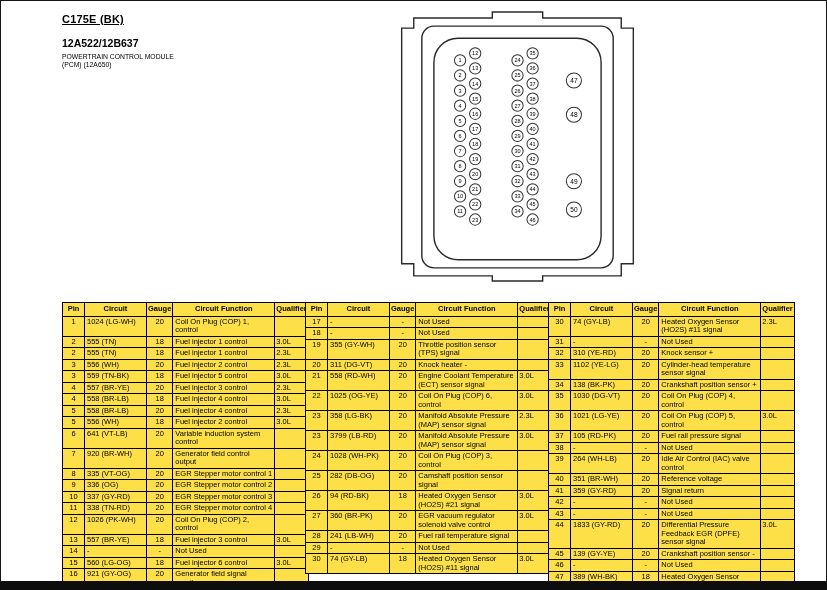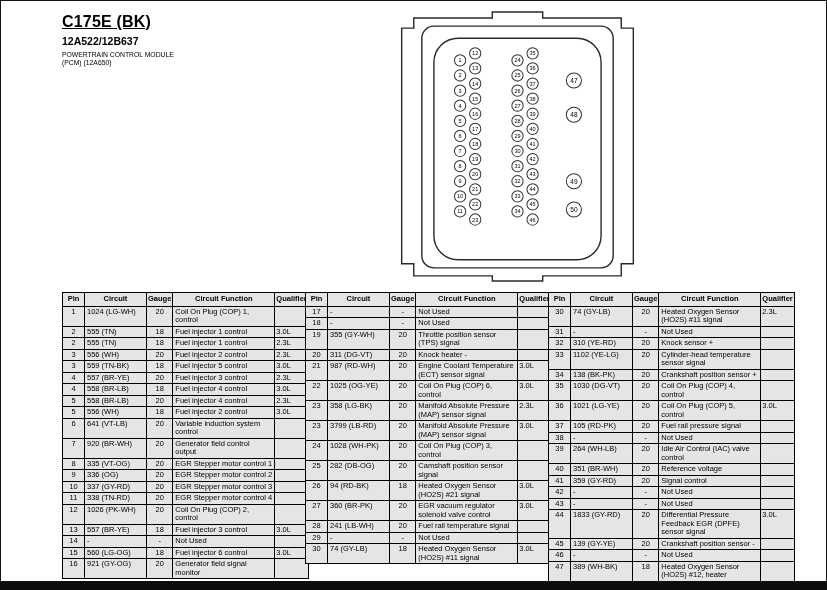--- a/index.html
+++ b/index.html
@@ -4,32 +4,32 @@
 <style>
   html,body{margin:0;padding:0;}
   body{
     width:827px;height:590px;position:relative;background:#fff;color:#000;
     font-family:"Liberation Sans","DejaVu Sans",sans-serif;overflow:hidden;
   }
   .page-border{position:absolute;left:0;top:0;right:0;bottom:0;border:1px solid #141414;pointer-events:none;}
   .bottom-bar{position:absolute;left:0;right:0;bottom:0;height:9px;background:#0d0d0d;}
 
   .header{position:absolute;left:62px;top:13px;}
-  .header .cid{font-size:16px;font-weight:bold;text-decoration:underline;letter-spacing:.2px;}
-  .header .pn{font-size:10.5px;font-weight:bold;margin-top:4px;}
+  .header .cid{font-size:11px;font-weight:bold;text-decoration:underline;letter-spacing:.2px;}
+  .header .pn{font-size:10.5px;font-weight:bold;margin-top:12px;}
   .header .mod{font-size:6.8px;margin-top:4px;}
   .header .ref{font-size:6.8px;margin-top:1px;}
 
   .connector{position:absolute;left:390px;top:8px;width:255px;height:280px;}
   .outline{fill:none;stroke:#2a2a2a;stroke-width:1.4;}
   .pin-circle{fill:#fff;stroke:#333;stroke-width:1;}
   .pin-num{text-anchor:middle;fill:#000;font-family:"Liberation Sans",sans-serif;}
 
-  table.tbl{position:absolute;top:292px;border-collapse:collapse;table-layout:fixed;
-    font-size:7.5px;line-height:8.5px;background:#e5e5e5;}
+  table.tbl{position:absolute;top:302px;border-collapse:collapse;table-layout:fixed;
+    font-size:7.5px;line-height:8.5px;background:#fde047;}
   .tbl1{left:62px;} .tbl2{left:305px;} .tbl3{left:548px;}
   .tbl th{border:1px solid #000;font-weight:bold;font-size:7.5px;padding:2px 1px;text-align:center;}
   .tbl td{border:1px solid #000;padding:1px 2px;vertical-align:top;word-wrap:break-word;}
   .tbl td.c0,.tbl td.c2{text-align:center;padding:1px 0;}
   .tbl td.c4{padding:1px 1px;}
 </style>
 </head>
 <body>
 
 <div class="page-border"></div>
@@ -351,21 +351,21 @@
       </tr>
       <tr>
         <td class="c0">20</td>
         <td class="c1">311 (DG-VT)</td>
         <td class="c2">20</td>
         <td class="c3">Knock heater -</td>
         <td class="c4"></td>
       </tr>
       <tr>
         <td class="c0">21</td>
-        <td class="c1">987 (RD-WH)</td>
+        <td class="c1">558 (RD-WH)</td>
         <td class="c2">20</td>
         <td class="c3">Engine Coolant Temperature (ECT) sensor signal</td>
         <td class="c4">3.0L</td>
       </tr>
       <tr>
         <td class="c0">22</td>
         <td class="c1">1025 (OG-YE)</td>
         <td class="c2">20</td>
         <td class="c3">Coil On Plug (COP) 6, control</td>
         <td class="c4">3.0L</td>
@@ -528,21 +528,21 @@
         <td class="c0">40</td>
         <td class="c1">351 (BR-WH)</td>
         <td class="c2">20</td>
         <td class="c3">Reference voltage</td>
         <td class="c4"></td>
       </tr>
       <tr>
         <td class="c0">41</td>
         <td class="c1">359 (GY-RD)</td>
         <td class="c2">20</td>
-        <td class="c3">Signal control</td>
+        <td class="c3">Signal return</td>
         <td class="c4"></td>
       </tr>
       <tr>
         <td class="c0">42</td>
         <td class="c1">-</td>
         <td class="c2">-</td>
         <td class="c3">Not Used</td>
         <td class="c4"></td>
       </tr>
       <tr>

